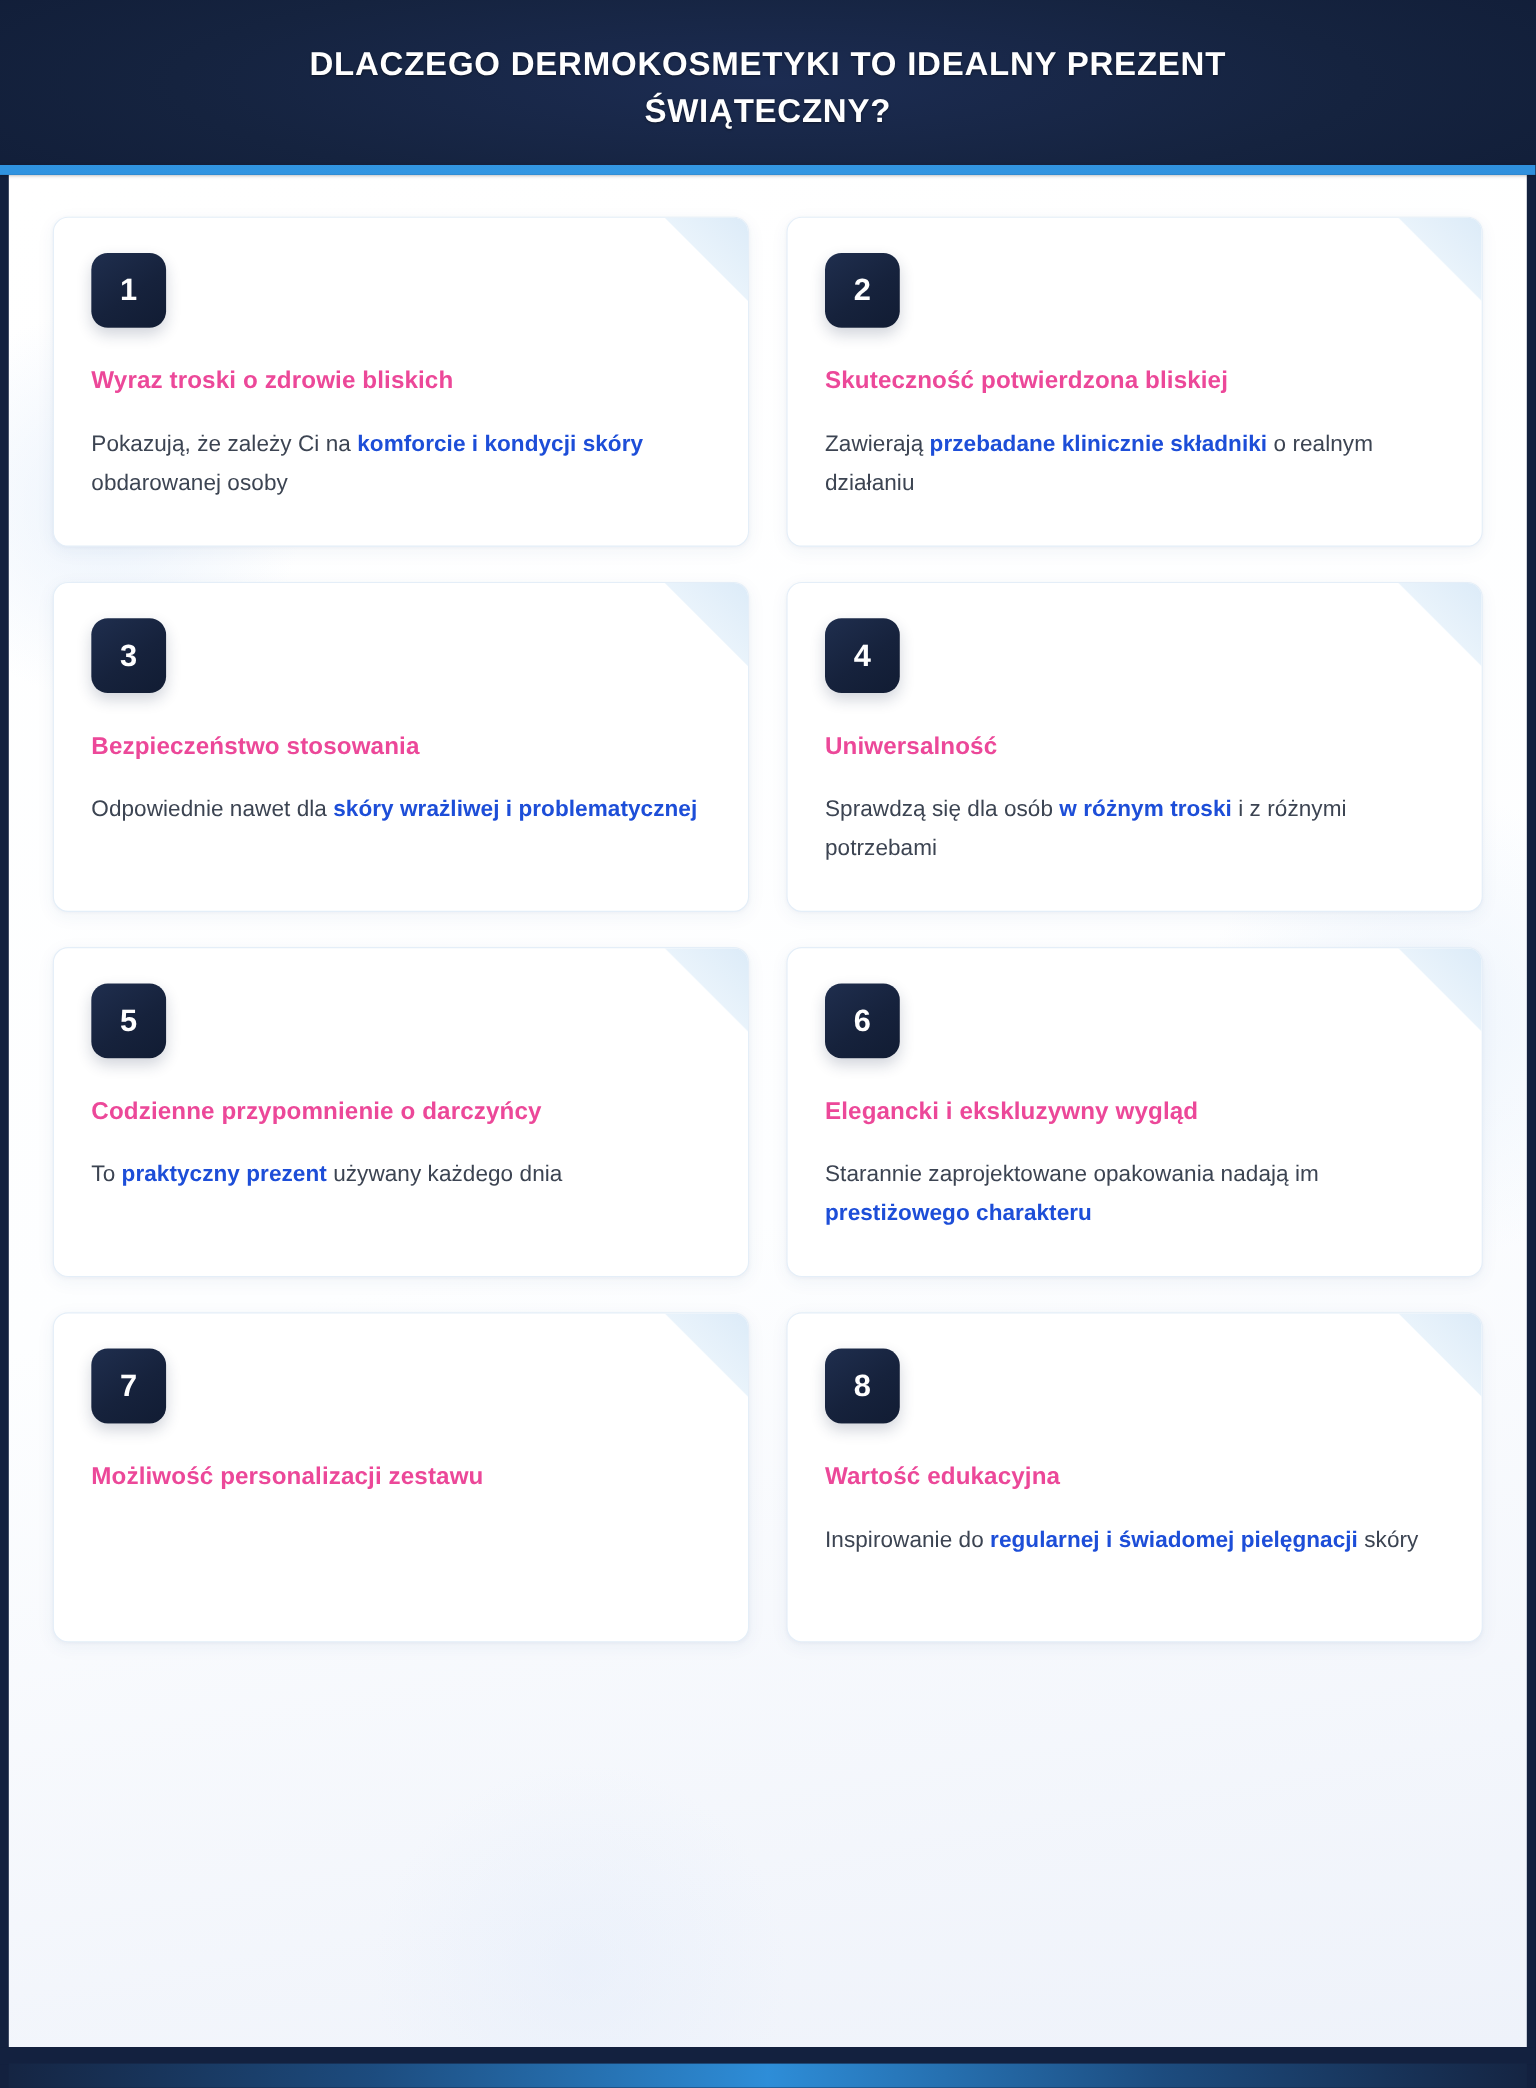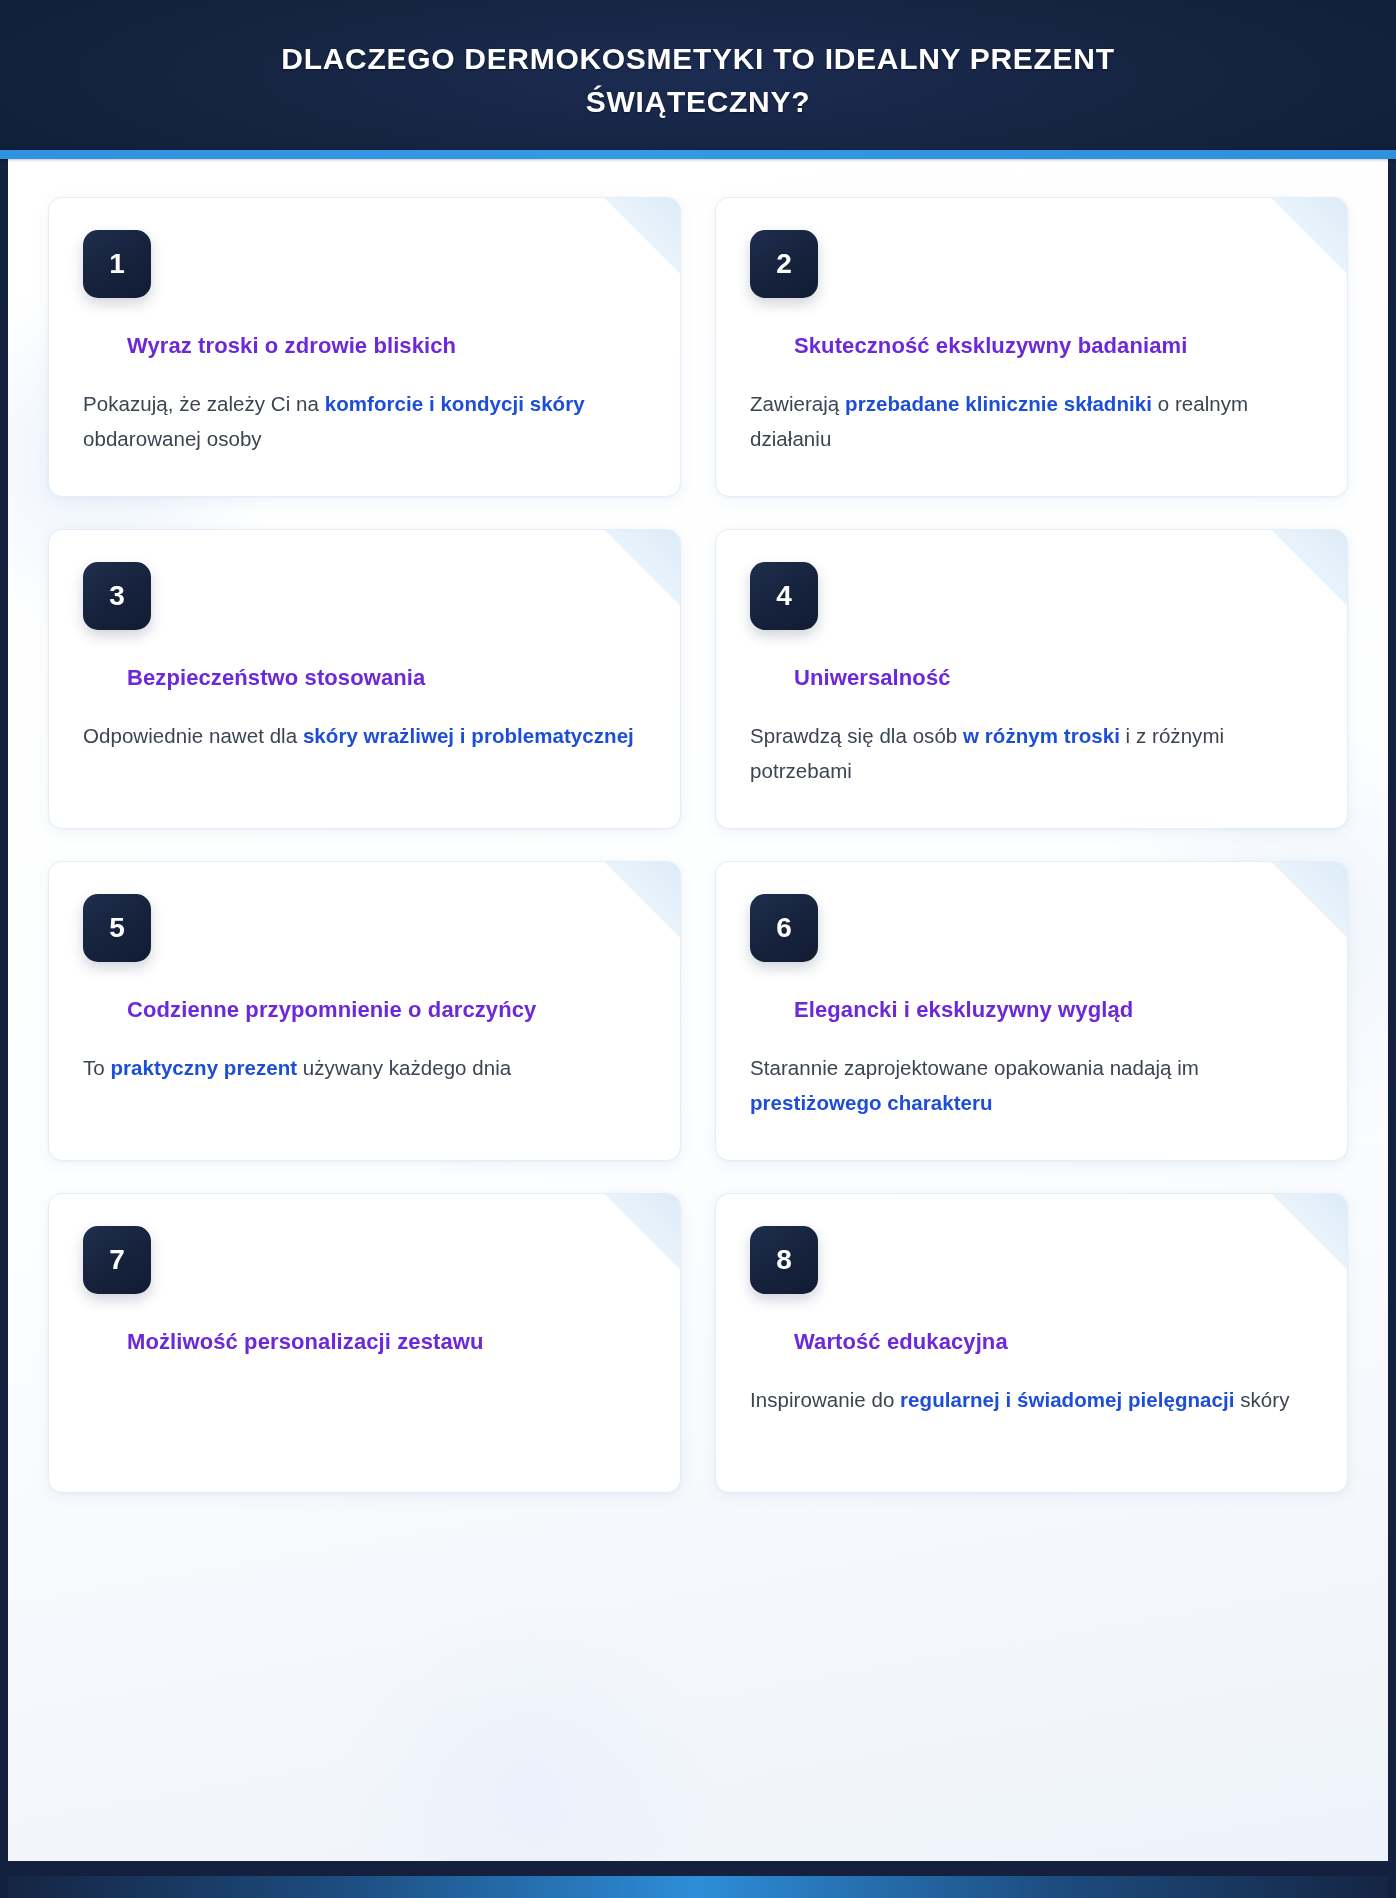--- a/index.html
+++ b/index.html
@@ -127,27 +127,26 @@
     font-size: 28px;
     font-weight: bold;
     display: flex;
     align-items: center;
     justify-content: center;
     box-shadow: 0 6px 14px rgba(25,40,75,0.2);
     margin-bottom: 32px;
   }
 
   .card-title {
-    color: #6d28d9;
+    color: #ec4899;
     font-size: 22px;
     font-weight: bold;
     line-height: 1.45;
     margin-bottom: 24px;
     letter-spacing: 0.1px;
-    margin-left: 44px;
   }
 
   .card-desc {
     color: #3c4452;
     font-size: 20.5px;
     line-height: 1.72;
     letter-spacing: 0.05px;
   }
 
   .card-desc b {
@@ -200,21 +199,21 @@
         <div class="card">
           <div class="card-fold"></div>
           <div class="badge">1</div>
           <div class="card-title">Wyraz troski o zdrowie bliskich</div>
           <div class="card-desc">Pokazują, że zależy Ci na <b>komforcie i kondycji skóry</b> obdarowanej osoby</div>
         </div>
 
         <div class="card">
           <div class="card-fold"></div>
           <div class="badge">2</div>
-          <div class="card-title">Skuteczność ekskluzywny badaniami</div>
+          <div class="card-title">Skuteczność potwierdzona bliskiej</div>
           <div class="card-desc">Zawierają <b>przebadane klinicznie składniki</b> o realnym działaniu</div>
         </div>
 
         <div class="card">
           <div class="card-fold"></div>
           <div class="badge">3</div>
           <div class="card-title">Bezpieczeństwo stosowania</div>
           <div class="card-desc">Odpowiednie nawet dla <b>skóry wrażliwej i problematycznej</b></div>
         </div>
 

